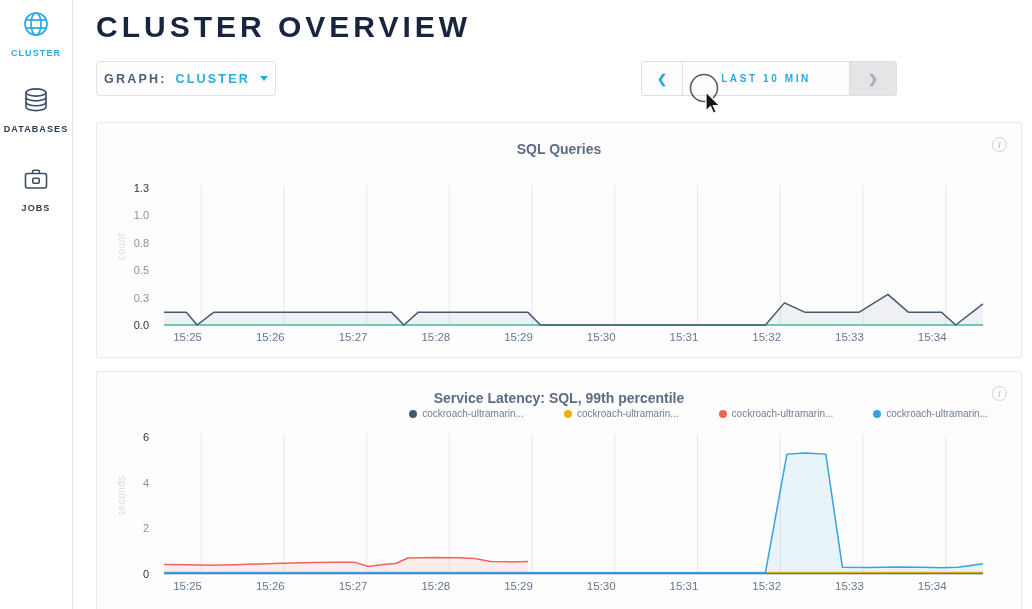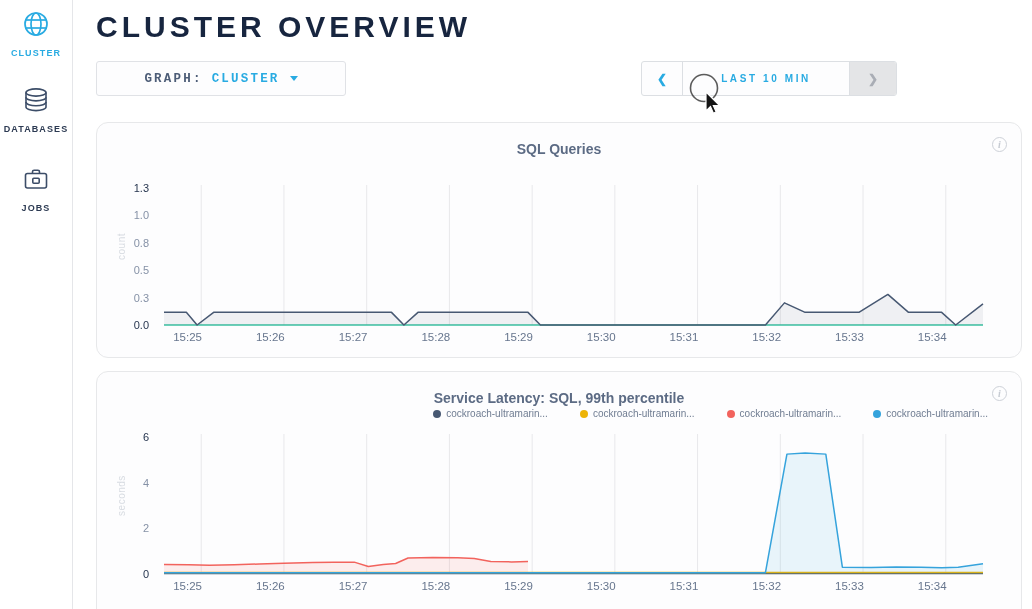--- a/index.html
+++ b/index.html
@@ -20,46 +20,46 @@
                 letter-spacing:4px; color:#17253f; }
 
   
   .dropdown { position:absolute; top:61px; height:35px; background:#fdfdfe; border:1px solid #e0e2e6;
               border-radius:3px; display:flex; align-items:center; justify-content:center; cursor:pointer;
               font-size:12.5px; letter-spacing:2.2px; }
   .dd-label { color:#4d5d77; font-weight:600; margin-right:9px; }
   .dd-value { color:#29abe2; font-weight:700; margin-right:10px; }
   .dd-caret { width:0; height:0; border-left:4.5px solid transparent; border-right:4.5px solid transparent;
               border-top:5.5px solid #29abe2; display:inline-block; }
-  #graph-dropdown { left:96px; width:250px;font-family:Liberation Mono, monospace; }
+  #graph-dropdown { left:96px; width:180px; }
   #dashboard-dropdown { left:333px; width:278px; }
 
   #time-selector { position:absolute; left:641px; top:61px; width:256px; height:35px;
                    border:1px solid #dcdfe3; border-radius:3px; display:flex; background:#fdfdfe; overflow:hidden; }
   .ts-btn { display:flex; align-items:center; justify-content:center; cursor:pointer; }
   #ts-prev { width:41px; border-right:1px solid #dcdfe3; color:#29abe2; font-size:12px; font-weight:700; }
   #ts-label { flex:1; color:#29abe2; font-size:10px; font-weight:700; letter-spacing:2.6px; }
   #ts-next { width:47px; border-left:1px solid #dcdfe3; background:#e4e5e7; color:#a9adb5; font-size:12px; font-weight:700; }
 
   
-  .card { position:absolute; left:96px; width:926px; background:#fdfdfe; border:1px solid #e7e8ea; border-radius:12px; }
+  .card { position:absolute; left:96px; width:926px; background:#fdfdfe; border:1px solid #e7e8ea; border-radius:3px; }
   #card-0 { top:122px; height:236px; }
   #card-1 { top:371px; height:250px; }
   .card-title { position:absolute; left:0; right:0; top:18px; text-align:center; font-size:14px;
                 font-weight:700; color:#5c6b84; }
   .info-icon { position:absolute; right:14px; top:14px; width:15px; height:15px; border:1px solid #cdd1d8;
                border-radius:50%; color:#c5cad2; font-size:10px; line-height:13px; text-align:center;
                font-weight:700; cursor:pointer; font-family:"Liberation Serif", serif; font-style:italic; }
   .plot-svg { position:absolute; left:59px; top:62px; width:860px; height:148px; }
   .axis-ylab { position:absolute; left:-16px; top:118px; width:80px; text-align:center; font-size:10px;
                color:#d8dce2; transform:rotate(-90deg); letter-spacing:0.5px; }
   .ytick { position:absolute; width:46px; left:6px; text-align:right; font-size:11px; color:#8591a6; line-height:14px; }
   .ytick.edge { color:#26354f; font-weight:400; }
   .xtick { position:absolute; width:56px; text-align:left; font-size:11.5px; color:#67768e; top:208px; }
-  .legend { position:absolute; top:36px; right:33px; display:flex; gap:32px; }
+  .legend { position:absolute; top:36px; right:33px; display:flex; gap:40px; }
   .legend-item { display:flex; align-items:center; gap:5px; cursor:pointer; }
   .legend-dot { width:8px; height:8px; border-radius:50%; }
   .legend-text { font-size:10px; color:#707d92; }
 
   
   #cursor { position:absolute; left:688px; top:72px; pointer-events:none; }
 </style>
 </head>
 <body>
 

